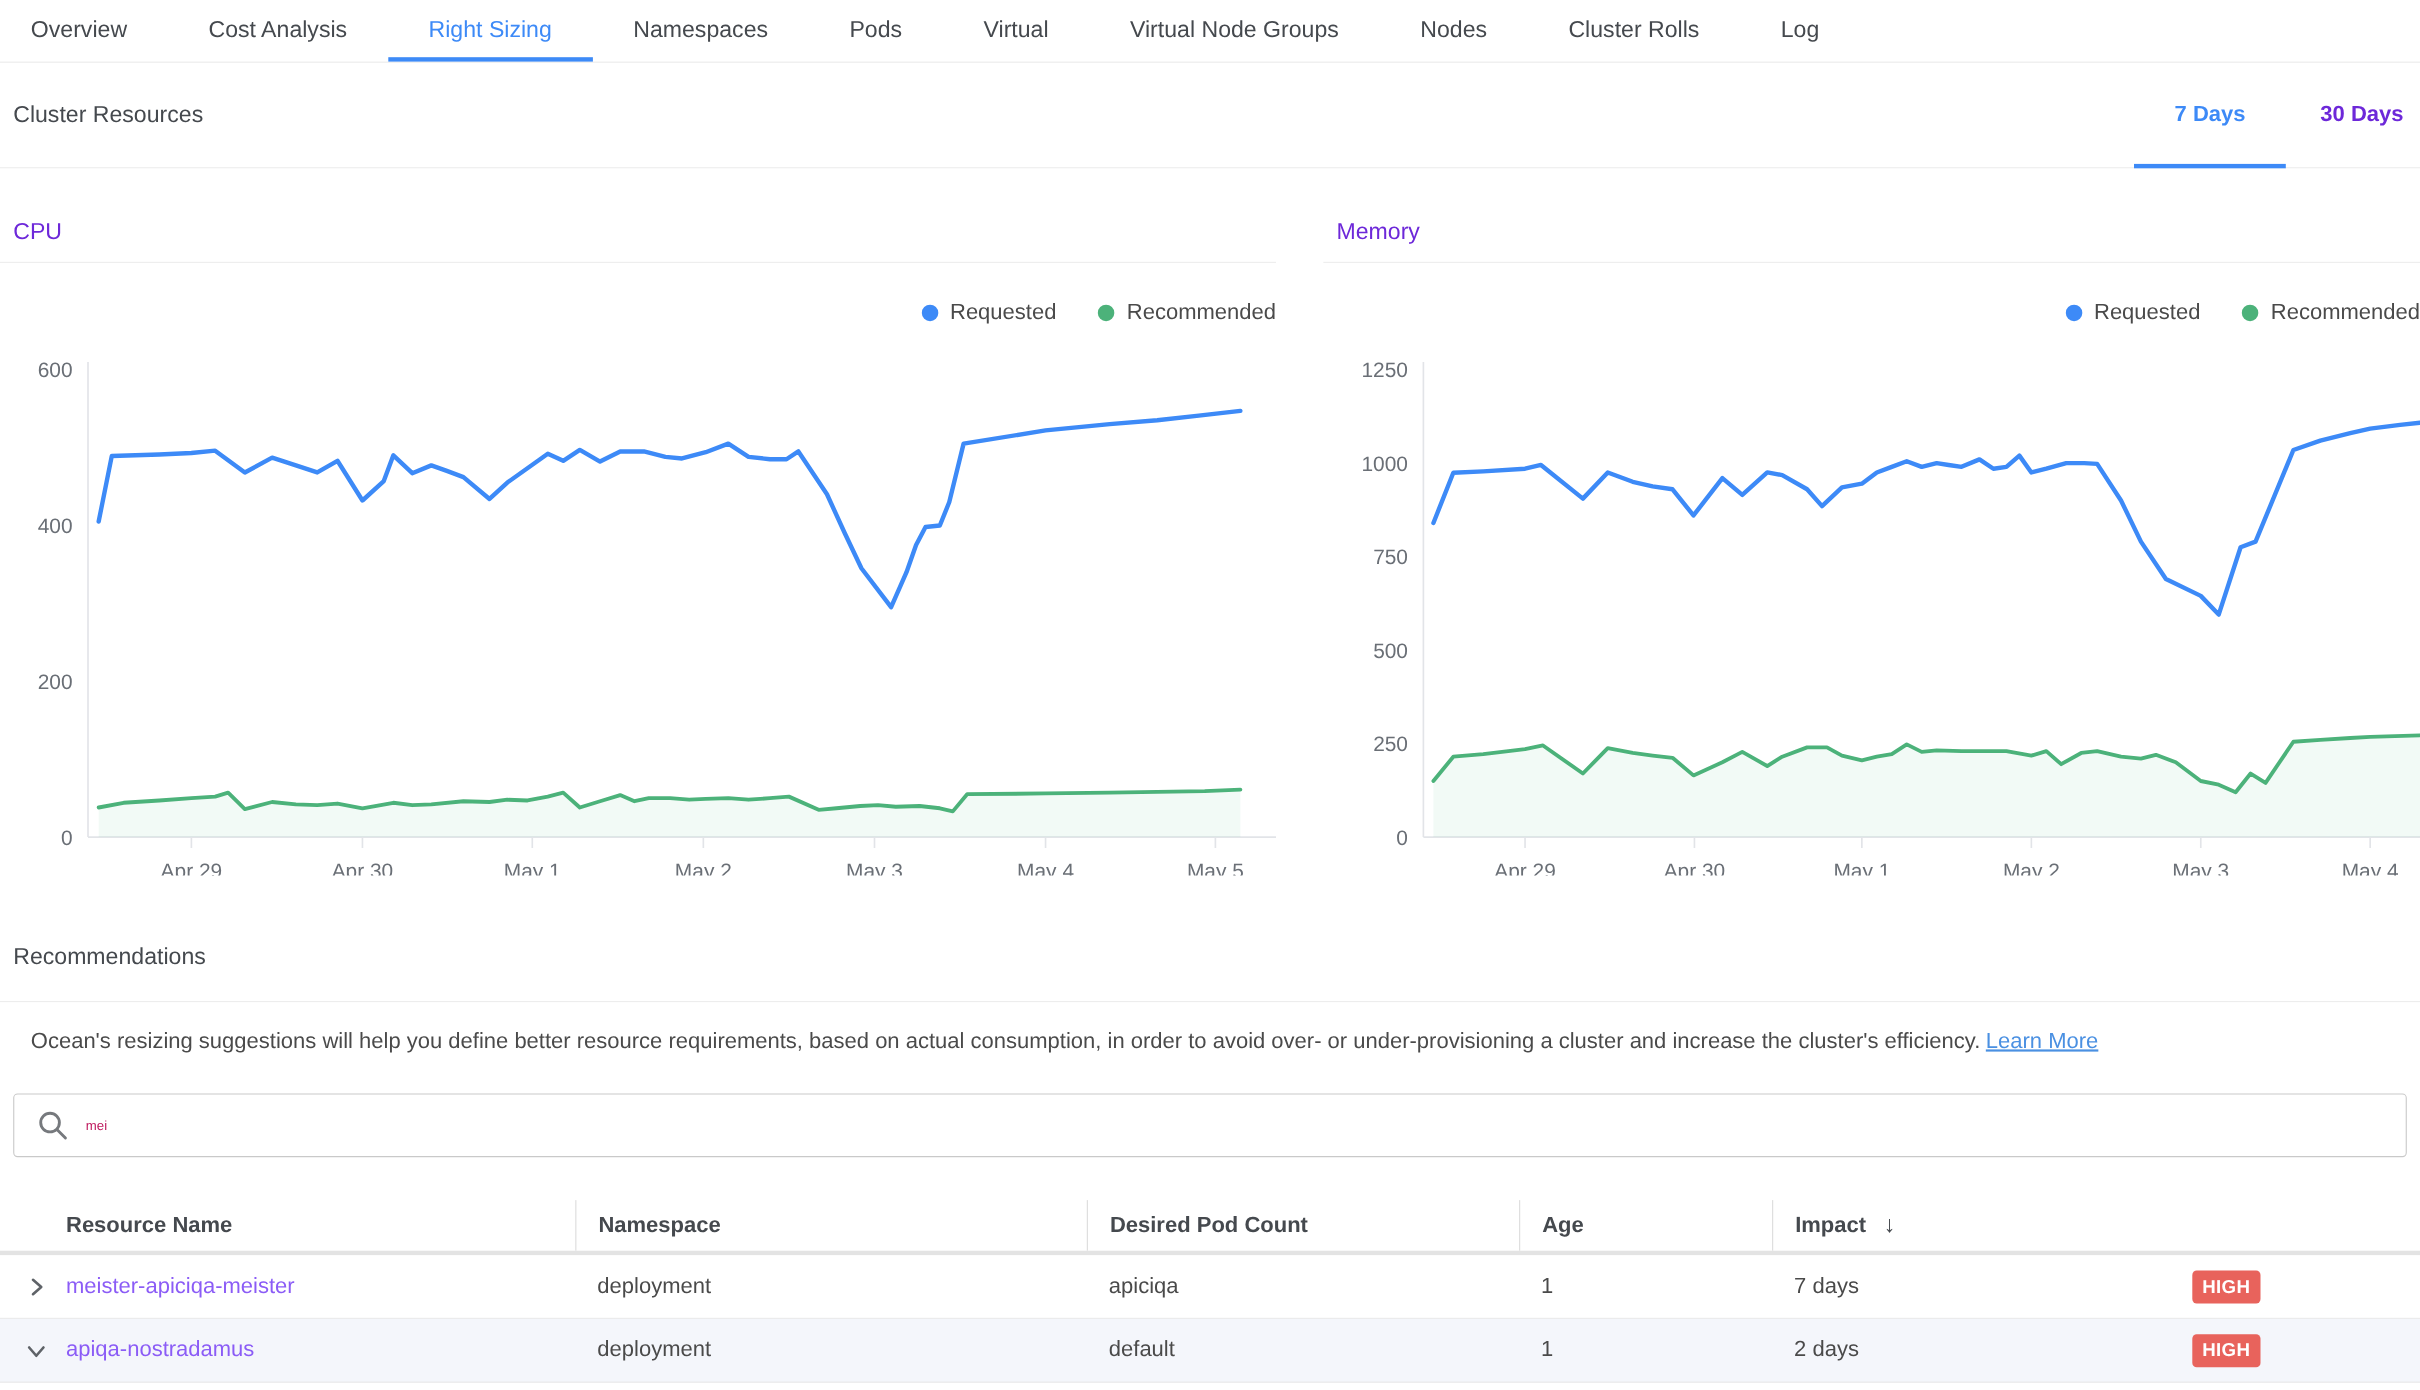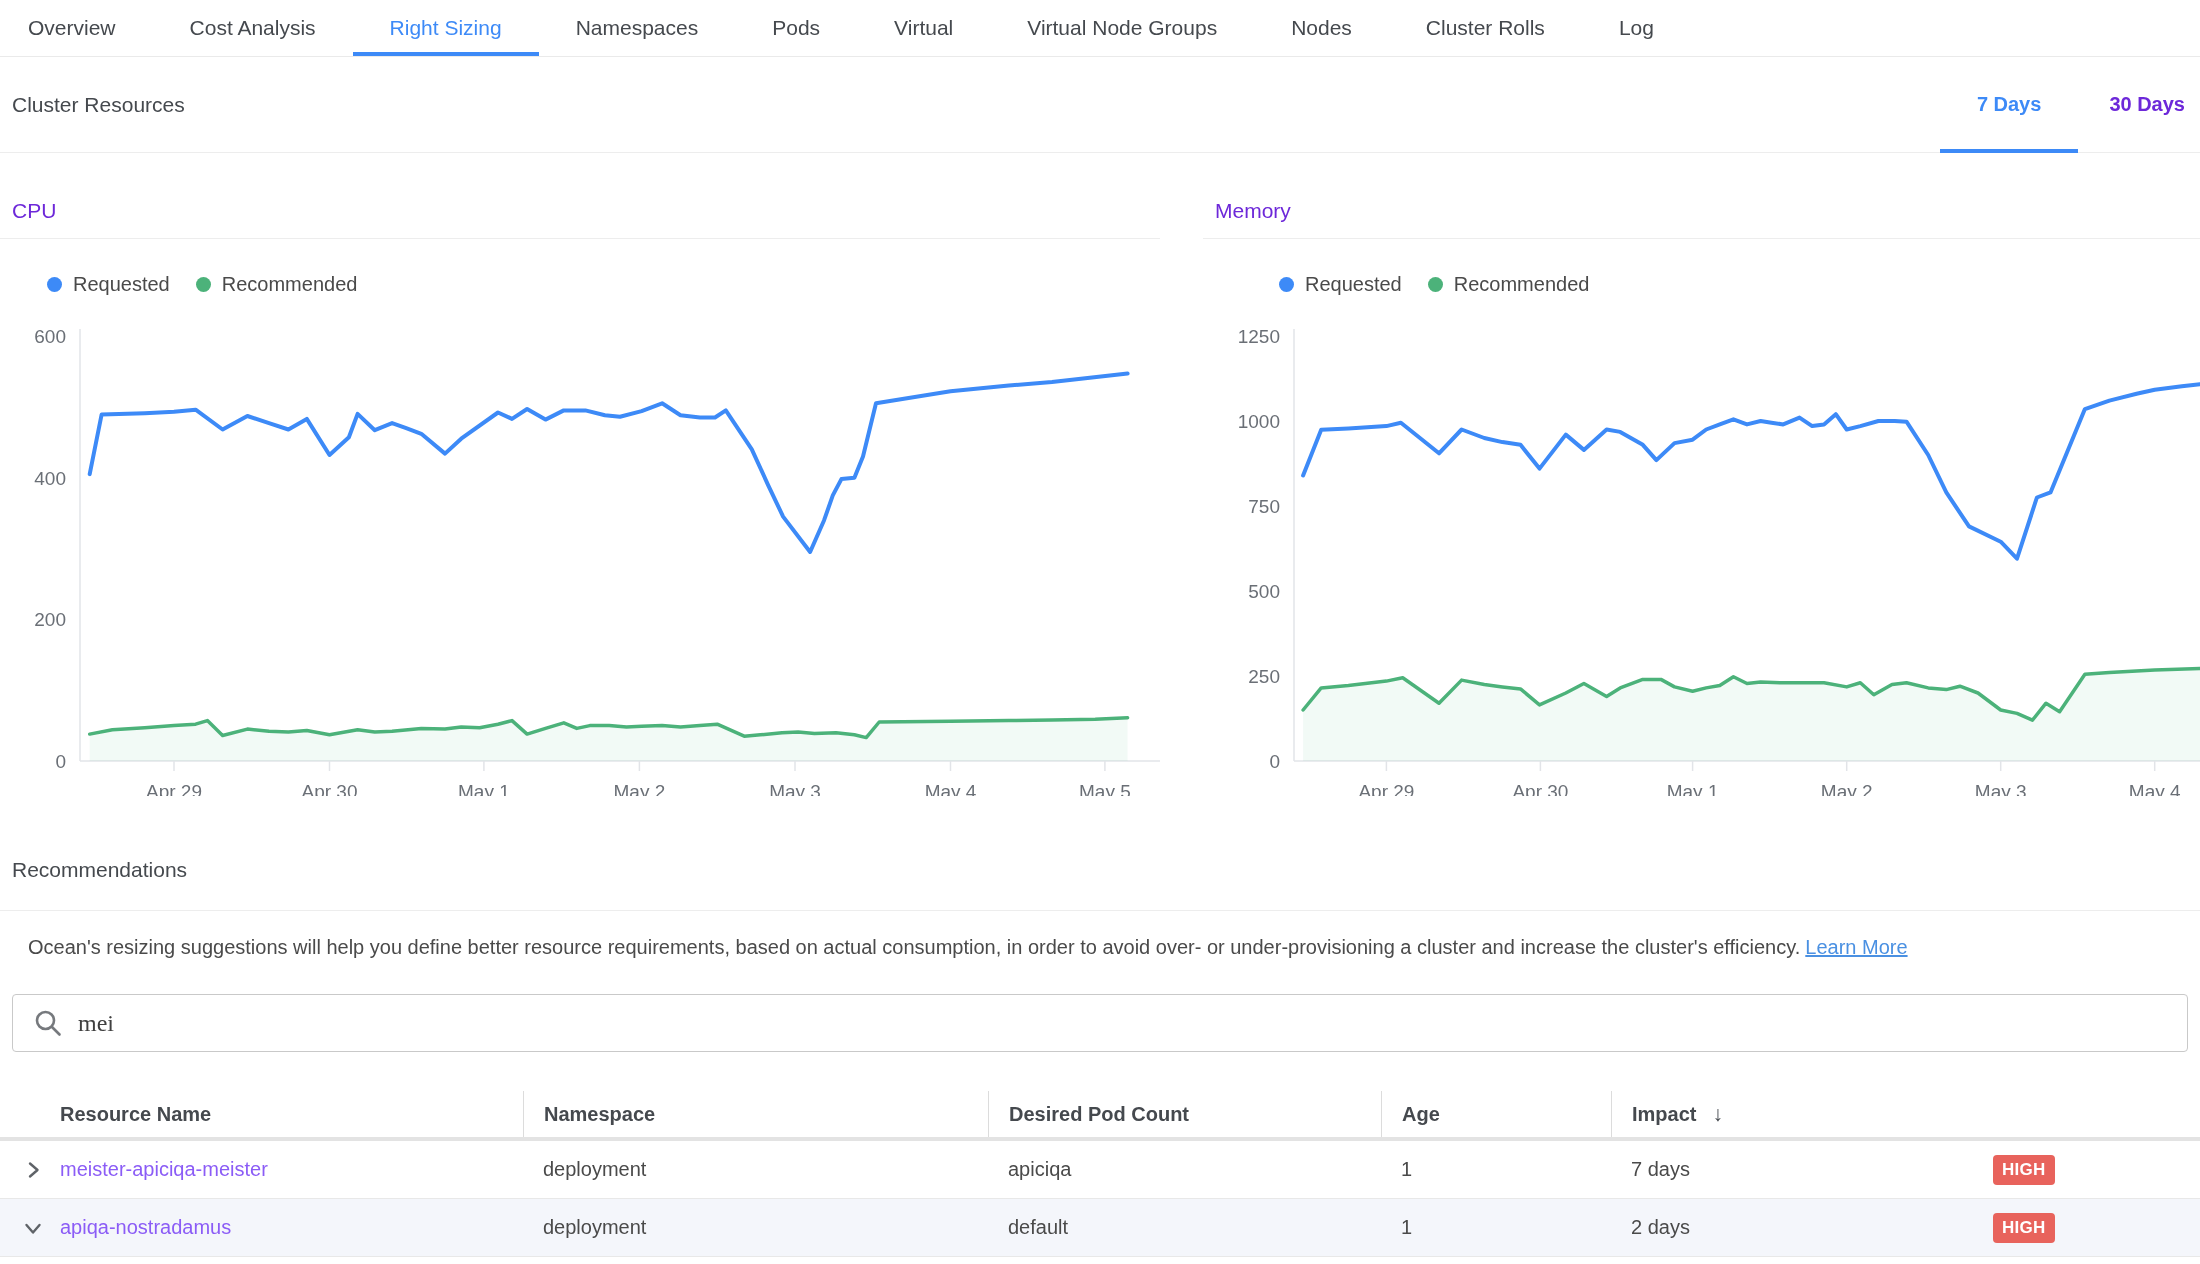--- a/index.html
+++ b/index.html
@@ -20,35 +20,35 @@
   .range-toggle{display:flex;align-items:stretch;}
   .range{display:flex;align-items:center;padding:0 37px;font-size:20px;font-weight:bold;color:#6d28d9;position:relative;cursor:pointer;}
   .range.active{color:#3d8af7;}
   .range.active::after{content:"";position:absolute;left:0;right:0;bottom:-1px;height:4px;background:#3d8af7;}
   .range:last-child{padding-left:31px;padding-right:15px;}
   
   .charts{display:flex;}
   .chart-block.cpu{width:1160px;flex:none;}
   .chart-block.mem{width:997px;flex:none;margin-left:43px;}
   .chart-title{margin-top:44px;padding:0 0 13px 12px;font-size:21px;line-height:28px;color:#6d28d9;border-bottom:1px solid #ededed;}
-  .legend{display:flex;align-items:center;gap:26px;margin-top:32px;height:26px;}
+  .legend{display:flex;align-items:center;gap:38px;margin-top:32px;height:26px;justify-content:flex-end;}
   .cpu .legend{margin-left:47px;}
   .mem .legend{margin-left:76px;}
   .legend-item{display:flex;align-items:center;gap:11px;font-size:20px;color:#4a4a4a;}
   .legend-dot{width:15px;height:15px;border-radius:50%;flex:none;}
   .chart-svg{display:block;margin-top:29px;}
   .axlabel{font-size:19px;fill:#6a6f76;font-family:"Liberation Sans","DejaVu Sans",sans-serif;}
   .axline{stroke:#e2e4e8;stroke-width:1.5;}
   
   .rec-title{margin-top:60px;padding:0 12px 26px;font-size:21px;line-height:28px;color:#45494e;border-bottom:1px solid #ededed;}
   .rec-desc{margin:23px 28px 0;font-size:20px;line-height:27px;color:#4a4a4a;}
   .rec-desc a{color:#4a90e2;text-decoration:underline;margin-left:5px;cursor:pointer;}
   
   .searchbox{margin:33px 12px 0;height:58px;border:1px solid #c9c9c9;border-radius:4px;display:flex;align-items:center;padding:0 20px;box-sizing:border-box;background:#fff;}
-  .searchbox input{border:none;outline:none;font-size:24px;color:#404040;margin-left:13px;flex:1;font-family:Liberation Serif, serif;background:transparent;}
+  .searchbox input{border:none;outline:none;font-size:12px;color:#be185d;margin-left:13px;flex:1;font-family:Liberation Sans, sans-serif;background:transparent;}
   
   .table{margin-top:39px;font-size:20px;}
   .thead,.trow{display:grid;grid-template-columns:48px 475px 465px 393px 230px 362px 1fr;}
   .thead{border-bottom:4px solid #e3e3e3;}
   .th{font-weight:bold;color:#45494e;padding:11px 10px 11px 20px;display:flex;align-items:center;white-space:nowrap;}
   .th.name-h{padding-left:12px;}
   .th.sep{border-left:1px solid #dcdcdc;}
   .sort-icon{margin-left:16px;font-size:21px;font-weight:normal;color:#45494e;cursor:pointer;}
   .trow{height:57px;align-items:center;border-bottom:1px solid #e8e8e8;}
   .trow.expanded{background:#f4f6fb;}

